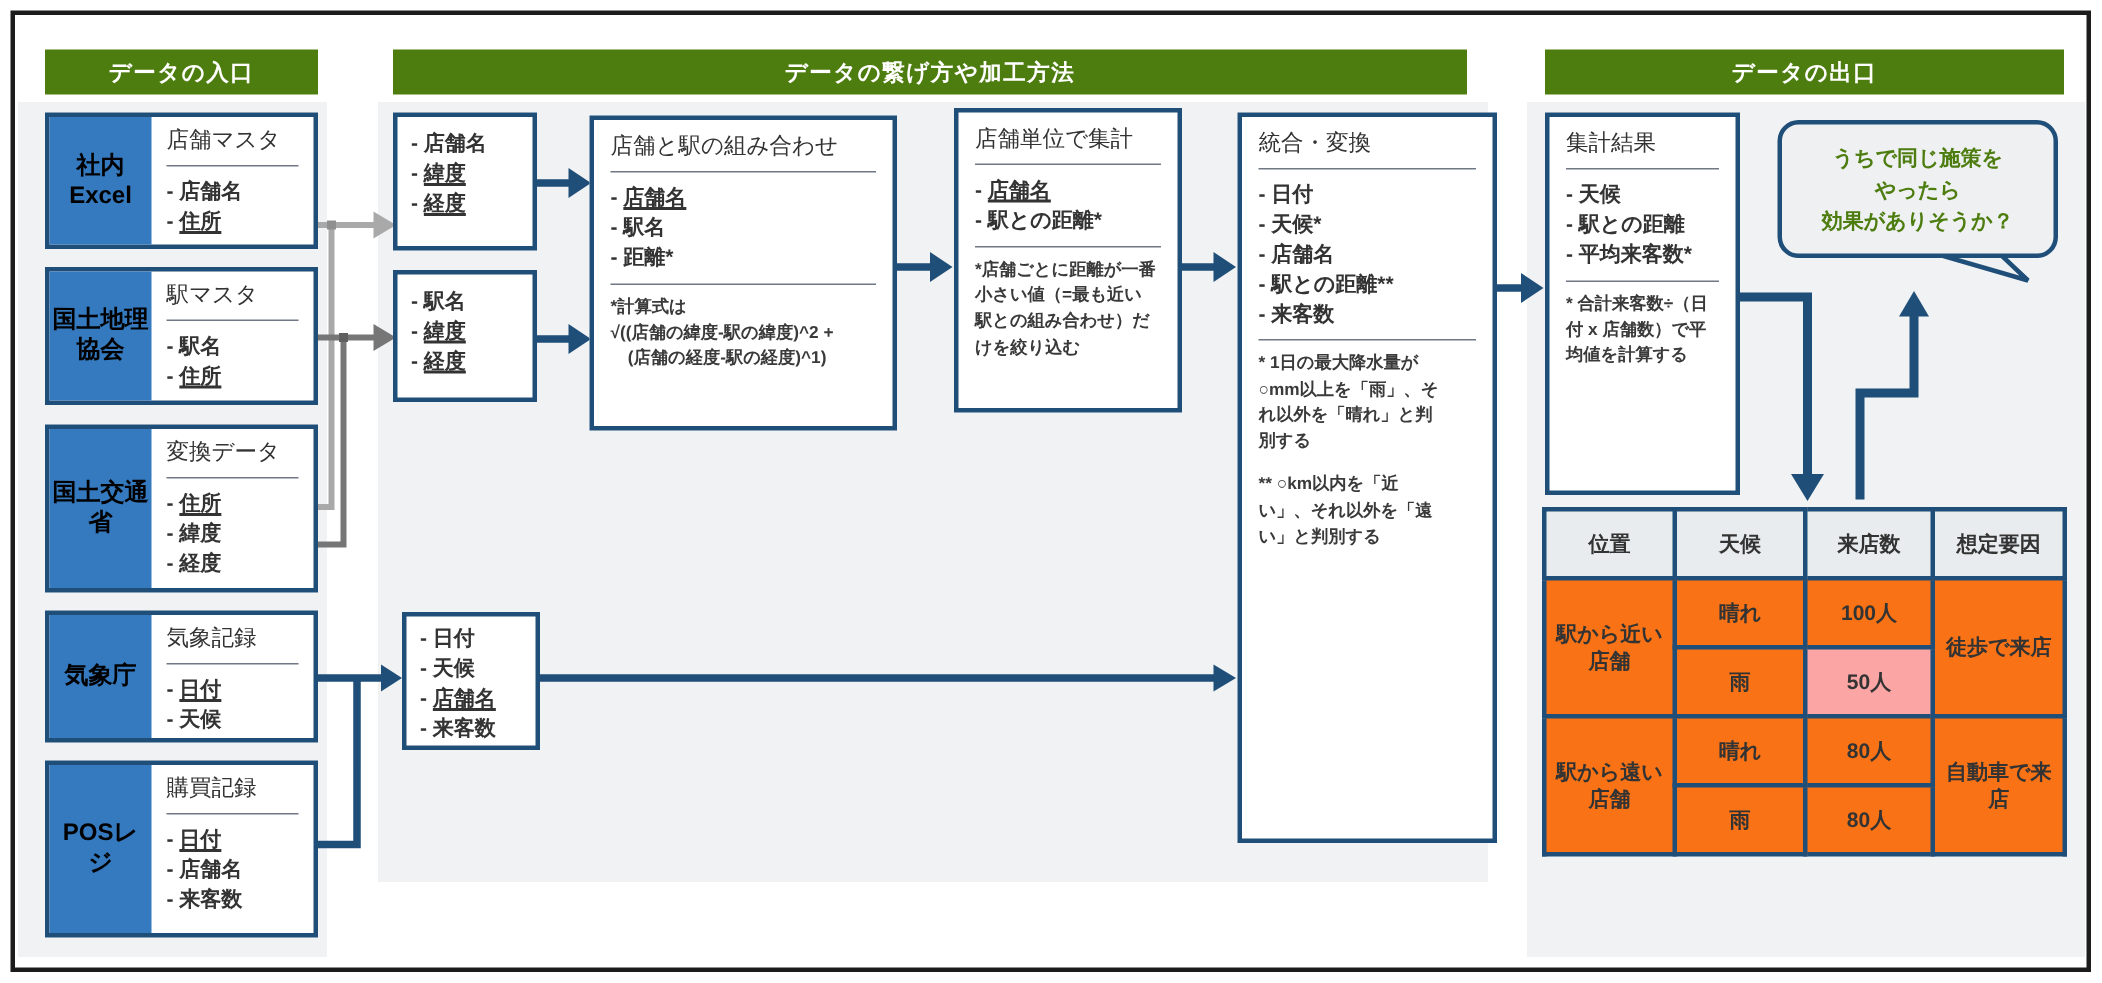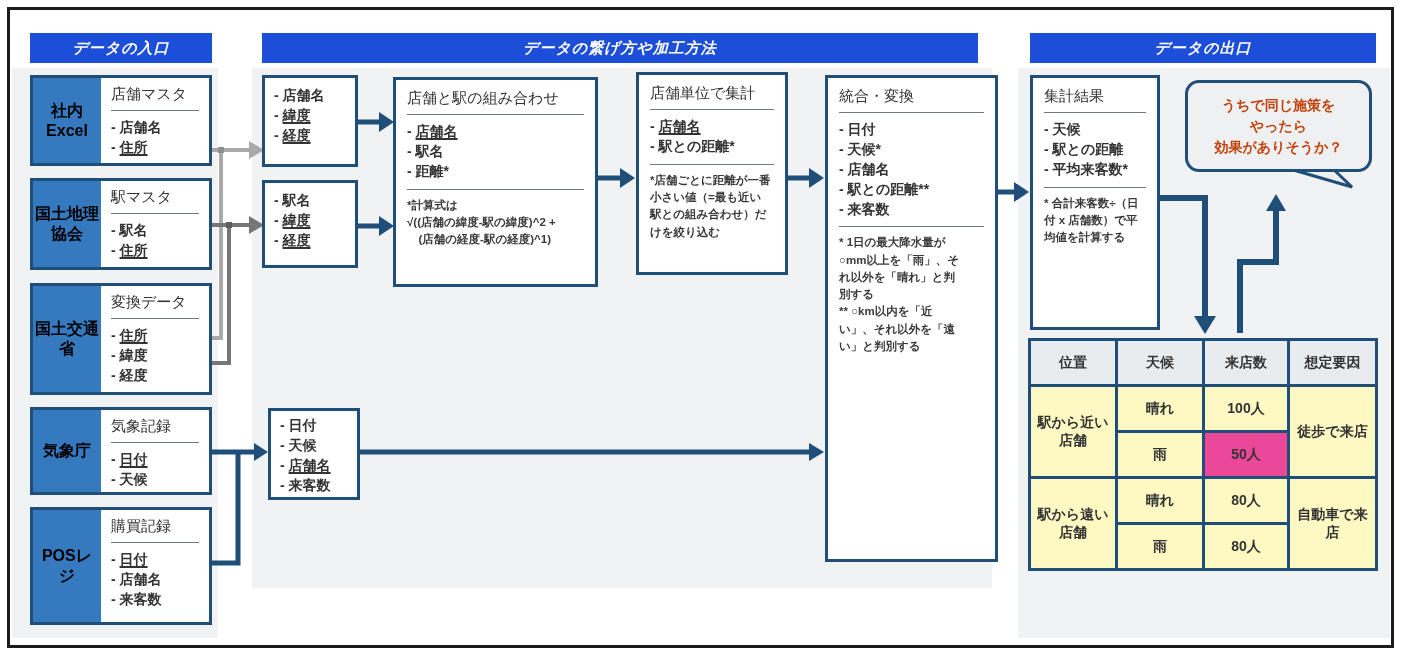--- a/index.html
+++ b/index.html
@@ -1,45 +1,45 @@
 <!DOCTYPE html>
 <html><head>
 <meta charset="utf-8">
 <style>
   html,body{margin:0;padding:0;background:#fff;}
   #canvas{position:relative;width:1401px;height:655px;background:#fff;overflow:hidden;
           font-family:"Liberation Sans","DejaVu Sans",sans-serif;color:#333;}
   .frame{position:absolute;left:7px;top:7px;right:7px;bottom:7px;border:3px solid #1c1c1c;}
   .panel{position:absolute;background:#f1f2f4;}
-  .hdr{position:absolute;height:30px;background:#1d4ed8;color:#fff;font-weight:bold;font-size:15px;
-       display:flex;align-items:center;justify-content:center;letter-spacing:1px;font-style:italic;}
+  .hdr{position:absolute;height:30px;background:#4d7c0f;color:#fff;font-weight:bold;font-size:15px;
+       display:flex;align-items:center;justify-content:center;letter-spacing:1px;}
   .box{position:absolute;background:#fff;border:3px solid #1f4e79;box-sizing:border-box;}
   .src{display:flex;}
   .src-label{width:64px;flex:none;background:#3579be;color:#000000;font-weight:bold;font-size:16px;
              display:flex;align-items:center;justify-content:center;text-align:center;line-height:1.25;padding:2px;}
   .src-body{flex:1;padding:7px 10px 5px 10px;min-width:0;}
   .title{font-size:15px;font-weight:normal;color:#333;line-height:1.2;}
   .hr{border-top:1.5px solid #6f7884;margin:7px 0;}
   .li{font-size:14px;font-weight:bold;color:#333;line-height:1.42;}
   .li::before{content:"- ";}
   .u{text-decoration:underline;text-decoration-thickness:1.5px;text-underline-offset:2px;}
   .note{font-size:11.5px;font-weight:bold;color:#3a3a3a;line-height:1.5;white-space:pre-wrap;}
   .pad{padding:9px 11px;}
   .fpad{padding:8px 9px;}
   .bubble{position:absolute;left:1185px;top:80px;width:187px;height:92px;background:#eef0f1;
           border:3px solid #1f4e79;border-radius:14px;box-sizing:border-box;
           display:flex;align-items:center;justify-content:center;text-align:center;
-          font-size:14px;font-weight:bold;color:#c2410c;line-height:1.5;white-space:pre-line;}
+          font-size:14px;font-weight:bold;color:#4d7c0f;line-height:1.5;white-space:pre-line;}
   .tablewrap{position:absolute;left:1028px;top:338px;width:347px;}
   table{border-collapse:collapse;width:100%;table-layout:fixed;}
   th,td{border:3px solid #1f4e79;font-size:14px;font-weight:bold;color:#333;text-align:center;
-        padding:2px;background:#fef9c3;}
+        padding:2px;background:#f97316;}
   th{background:#e9ecee;height:39px;}
   td{height:39px;}
-  .hl{background:#ec4899;}
+  .hl{background:#fca5a5;}
   svg.overlay{position:absolute;left:0;top:0;pointer-events:none;}
 </style>
 </head>
 <body>
 
 <div id="canvas">
   <div class="frame"></div>
 
   <div class="panel" style="left:12px;top:68px;width:206px;height:570px"></div>
   <div class="panel" style="left:252px;top:68px;width:740px;height:520px"></div>
@@ -188,21 +188,21 @@
 
   <div class="box pad" style="left:825px;top:75px;width:173px;height:487px">
     <div class="title">統合・変換</div>
     <div class="hr"></div>
     <div class="li"><span>日付</span></div>
     <div class="li"><span>天候*</span></div>
     <div class="li"><span>店舗名</span></div>
     <div class="li"><span>駅との距離**</span></div>
     <div class="li"><span>来客数</span></div>
     <div class="hr"></div>
-    <div class="note" style="">* 1日の最大降水量が
+    <div class="note" style="margin-bottom:12px">* 1日の最大降水量が
 ○mm以上を「雨」、そ
 れ以外を「晴れ」と判
 別する</div>
     <div class="note">** ○km以内を「近
 い」、それ以外を「遠
 い」と判別する</div>
   </div>
 
   <div class="box pad" style="left:1030px;top:75px;width:130px;height:255px">
     <div class="title">集計結果</div>

